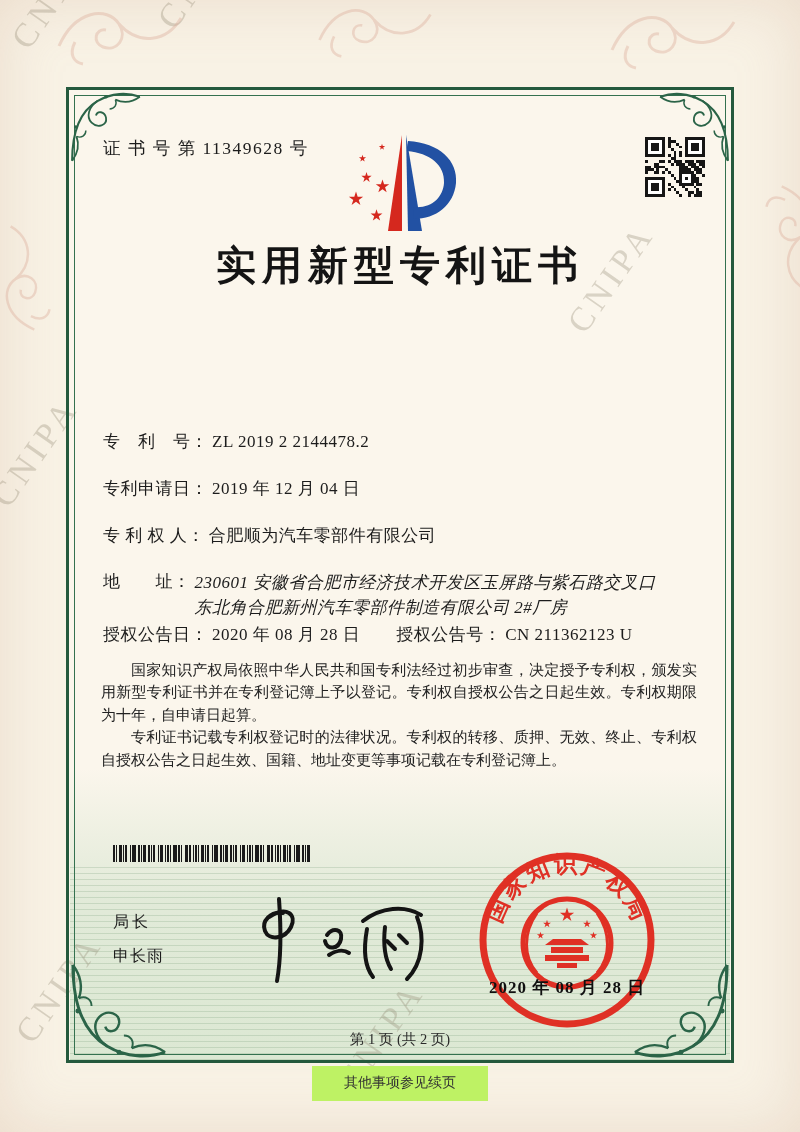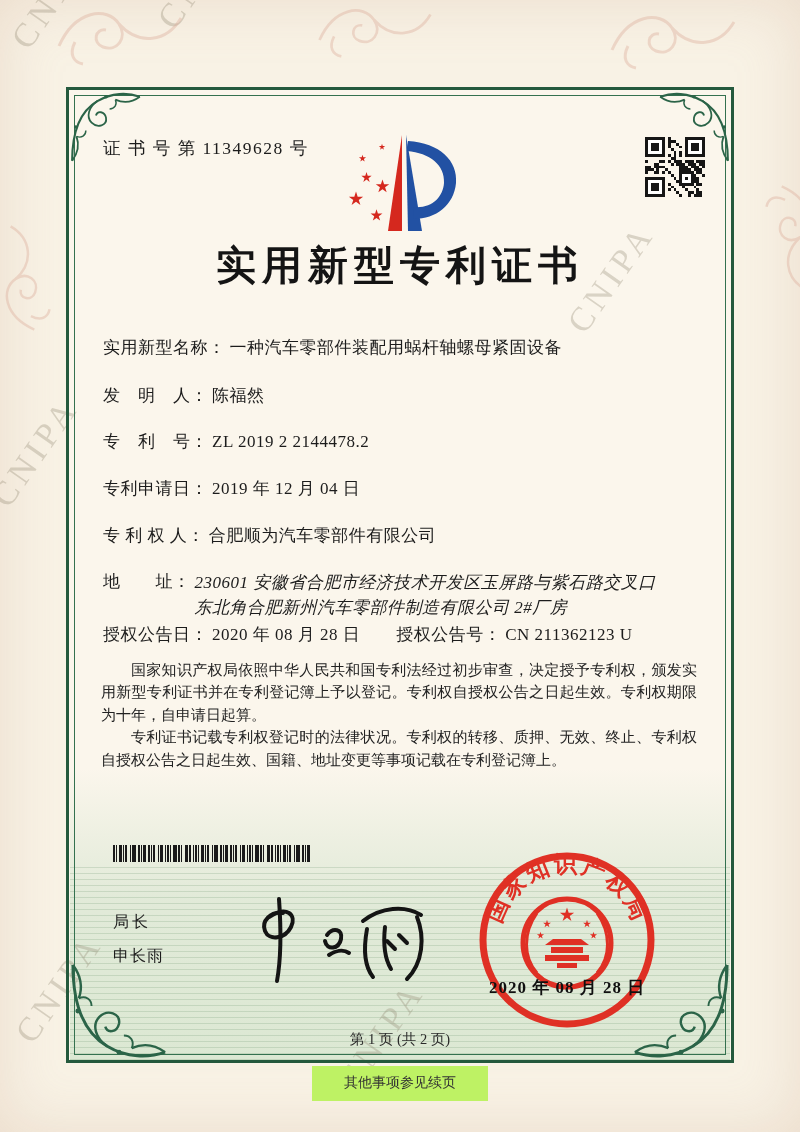--- a/index.html
+++ b/index.html
@@ -252,26 +252,20 @@
           <rect x="15" y="1" width="5" height="5" fill="#fff"></rect>
           <rect x="16" y="2" width="3" height="3"></rect>
           <rect x="0" y="14" width="7" height="7"></rect>
           <rect x="1" y="15" width="5" height="5" fill="#fff"></rect>
           <rect x="2" y="16" width="3" height="3"></rect>
         </g>
       </svg>
 
     <div class="title">实用新型专利证书</div>
 
-    <div class="row" style="top:336px">
-      <span>实用新型名称：</span><span class="val">一种汽车零部件装配用蜗杆轴螺母紧固设备</span>
-    </div>
-    <div class="row" style="top:384px">
-      <span>发　明　人：</span><span class="val">陈福然</span>
-    </div>
     <div class="row" style="top:430px">
       <span>专　利　号：</span><span class="val">ZL 2019 2 2144478.2</span>
     </div>
     <div class="row" style="top:477px">
       <span>专利申请日：</span><span class="val">2019 年 12 月 04 日</span>
     </div>
     <div class="row" style="top:524px">
       <span>专 利 权 人：</span><span class="val">合肥顺为汽车零部件有限公司</span>
     </div>
     <div class="row" style="top:570px">

